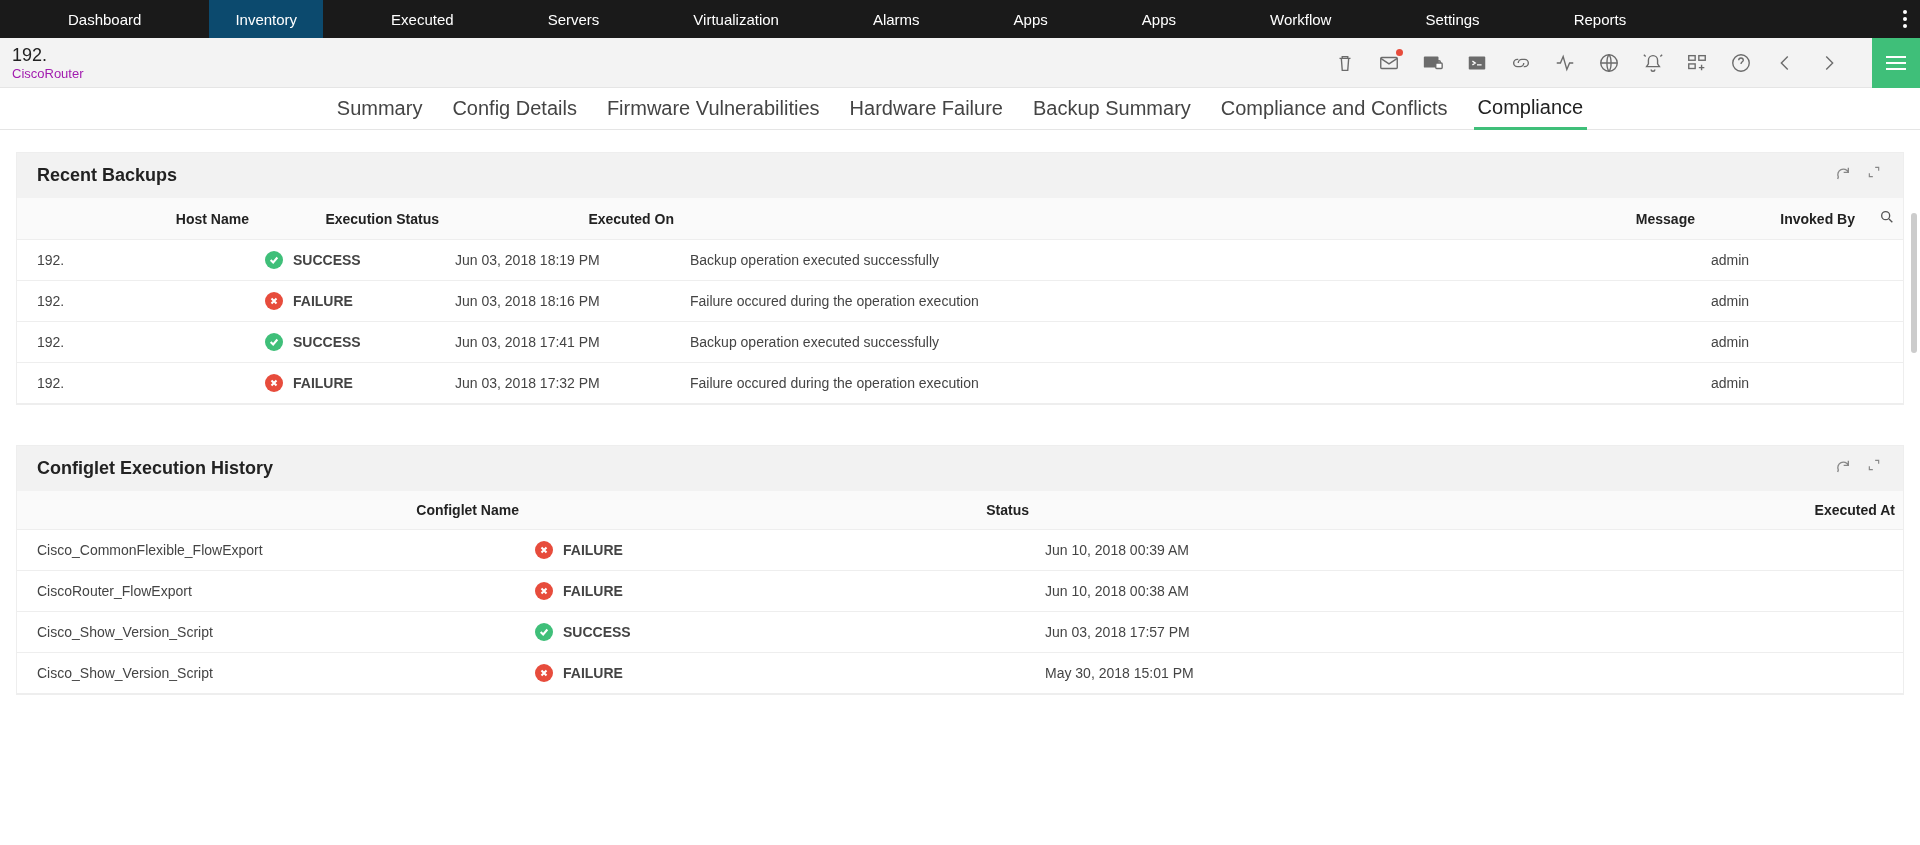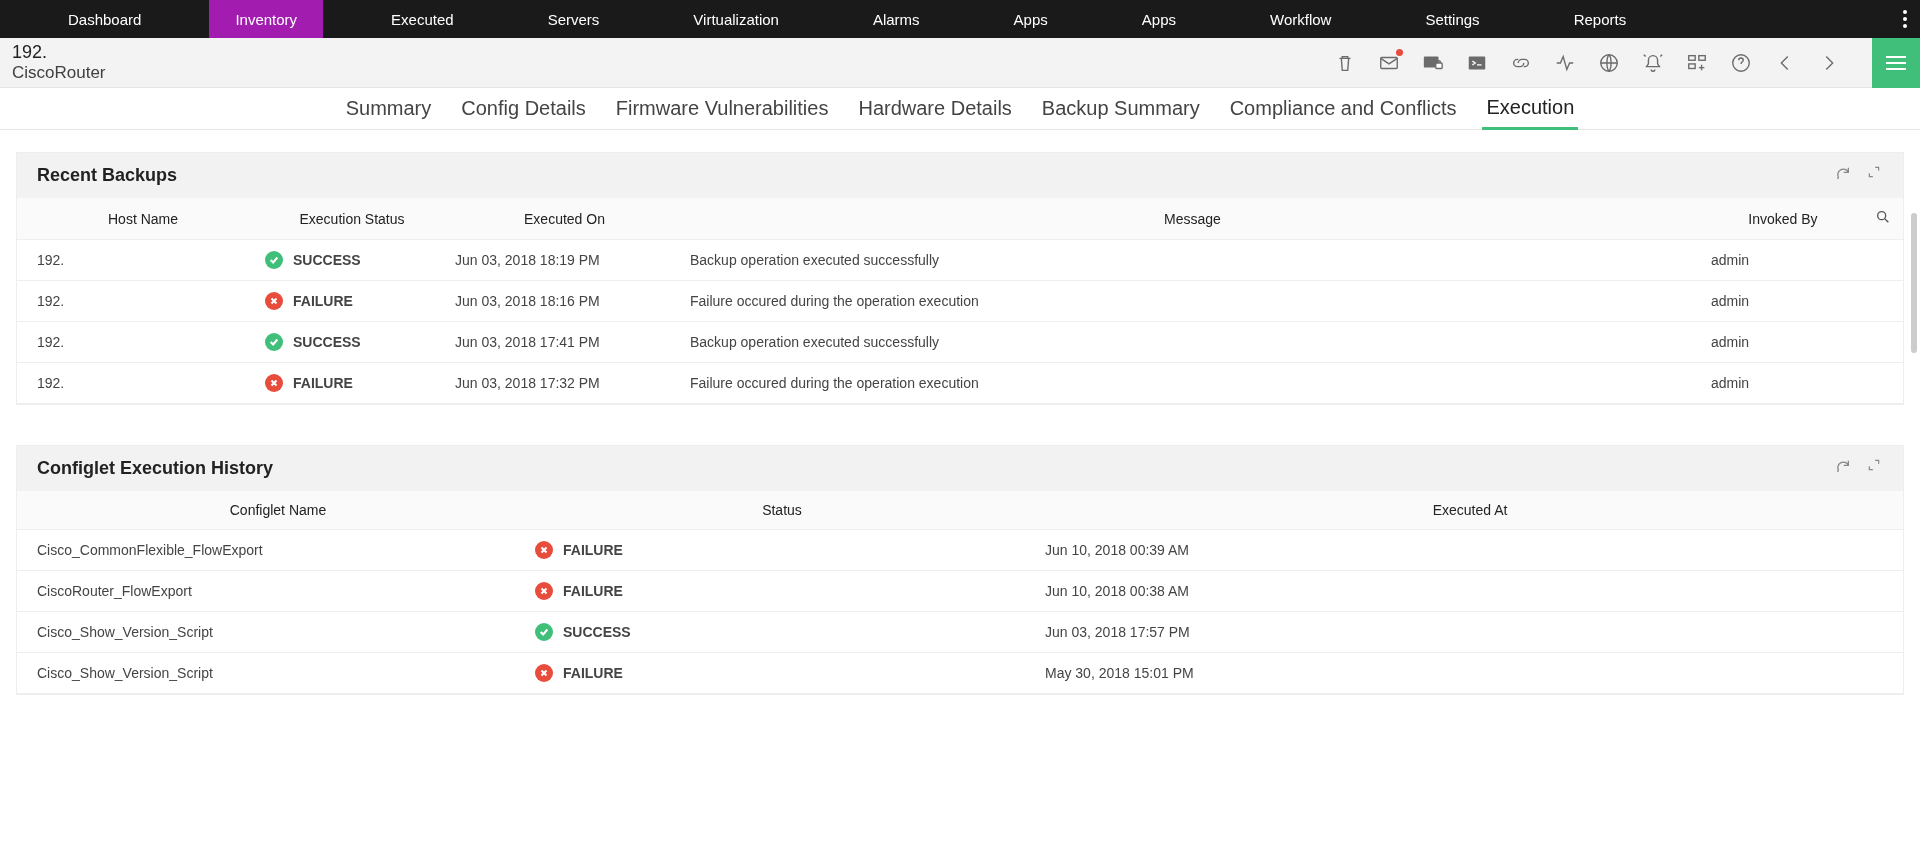--- a/index.html
+++ b/index.html
@@ -1,27 +1,27 @@
 <!DOCTYPE html>
 <html><head>
 <meta charset="utf-8">
 <style>
 * { box-sizing: border-box; margin: 0; padding: 0; }
 body { font-family: 'Segoe UI', Arial, sans-serif; background: #fff; color: #333; font-size: 14px; }
 
 .top-nav { background: #1a1a1a; display: flex; height: 38px; align-items: stretch; position: relative; }
 .top-nav-item { color: #fff; padding: 0 26px; display: flex; align-items: center; font-size: 15px; cursor: pointer; margin-left: 42px; }
-.top-nav-item.active { background: #a21caf; }
+.top-nav-item.active { background: #0c4a6e; }
 .top-nav-dots { position: absolute; right: 12px; top: 0; height: 38px; display: flex; align-items: center; cursor: pointer; }
 .dots-svg { fill: #fff; }
 
 .sub-header { background: #f3f3f3; display: flex; align-items: center; height: 50px; border-bottom: 1px solid #e5e5e5; padding-left: 12px; }
 .device-info { flex: 1; }
 .device-ip { font-size: 18px; color: #222; }
-.device-type { font-size: 17px; color: #404040; }
+.device-type { font-size: 13px; color: #a21caf; }
 .toolbar-icons { display: flex; align-items: center; gap: 22px; padding-right: 0; }
 .toolbar-icon { width: 22px; height: 22px; display: flex; align-items: center; justify-content: center; cursor: pointer; color: #6b6b6b; }
 .toolbar-icon svg { width: 22px; height: 22px; stroke: #6b6b6b; fill: none; stroke-width: 1.5; }
 .mail-badge { position: relative; }
 .mail-badge::after { content:''; position:absolute; top:-3px; right:-3px; width:7px; height:7px; background:#e74c3c; border-radius:50%; }
 .hamburger { background: #3fbf79; width: 48px; height: 50px; display: flex; align-items: center; justify-content: center; cursor: pointer; margin-left: 10px; }
 .hamburger-lines { width: 20px; }
 .hamburger-lines div { height: 2px; background: #fff; margin: 4px 0; }
 
 .tabs-bar { display: flex; justify-content: center; gap: 22px; border-bottom: 1px solid #e5e5e5; height: 42px; align-items: center; }
@@ -30,21 +30,21 @@
 
 .content { padding: 22px 16px 0 16px; }
 
 .panel { border: 1px solid #eee; margin-bottom: 40px; position: relative; }
 .panel-header { background: #f2f2f2; padding: 12px 20px; display: flex; }
 .panel-title { font-size: 18px; font-weight: 600; color: #222; flex: 1; }
 .panel-actions { display: flex; gap: 16px; }
 .panel-action { width: 16px; height: 16px; cursor: pointer; color: #888; }
 
 .table { width: 100%; border-collapse: collapse; }
-.table th { text-align: center; font-weight: 400; padding: 11px 8px; background: #fafafa; border-bottom: 1px solid #eee; font-size: 14px; color: #222; }
+.table th { text-align: right; font-weight: 700; padding: 11px 8px; background: #fafafa; border-bottom: 1px solid #eee; font-size: 14px; color: #222; }
 .table td { padding: 11px 8px; border-bottom: 1px solid #eee; color: #444; font-size: 14px; }
 .table th:first-child, .table td:first-child { padding-left: 20px; }
 .status-cell { display: flex; align-items: center; gap: 10px; font-weight: bold; }
 .status-icon { width: 18px; height: 18px; border-radius: 50%; display: inline-flex; align-items: center; justify-content: center; flex-shrink: 0; }
 .status-success { background: #3fbf79; }
 .status-failure { background: #e74c3c; }
 .status-icon svg { width: 10px; height: 10px; stroke: #fff; stroke-width: 2.5; fill: none; }
 .search-th { text-align: right; }
 .search-icon-hdr { width: 16px; height: 16px; cursor: pointer; color: #555; }
 
@@ -156,24 +156,24 @@
           <div></div>
         </div>
       </div>
   </div>
 </div>
 
 <div class="tabs-bar" id="tabs-bar">
     <div class="tab-item">Summary</div>
     <div class="tab-item">Config Details</div>
     <div class="tab-item">Firmware Vulnerabilities</div>
-    <div class="tab-item">Hardware Details</div>
+    <div class="tab-item">Hardware Failure</div>
     <div class="tab-item">Backup Summary</div>
     <div class="tab-item">Compliance and Conflicts</div>
-    <div class="tab-item active">Execution</div>
+    <div class="tab-item active">Compliance</div>
   </div>
 
 <div class="content">
 
   <div class="panel">
     <div class="panel-header">
       <div class="panel-title">Recent Backups</div>
       <div class="panel-actions">
         <span class="panel-action"><svg viewBox="0 0 24 24" width="16" height="16" stroke="#888" fill="none" stroke-width="2">
               <path d="M20 11A8 8 0 105 18l-1 3M20 4v7h-7"></path>

